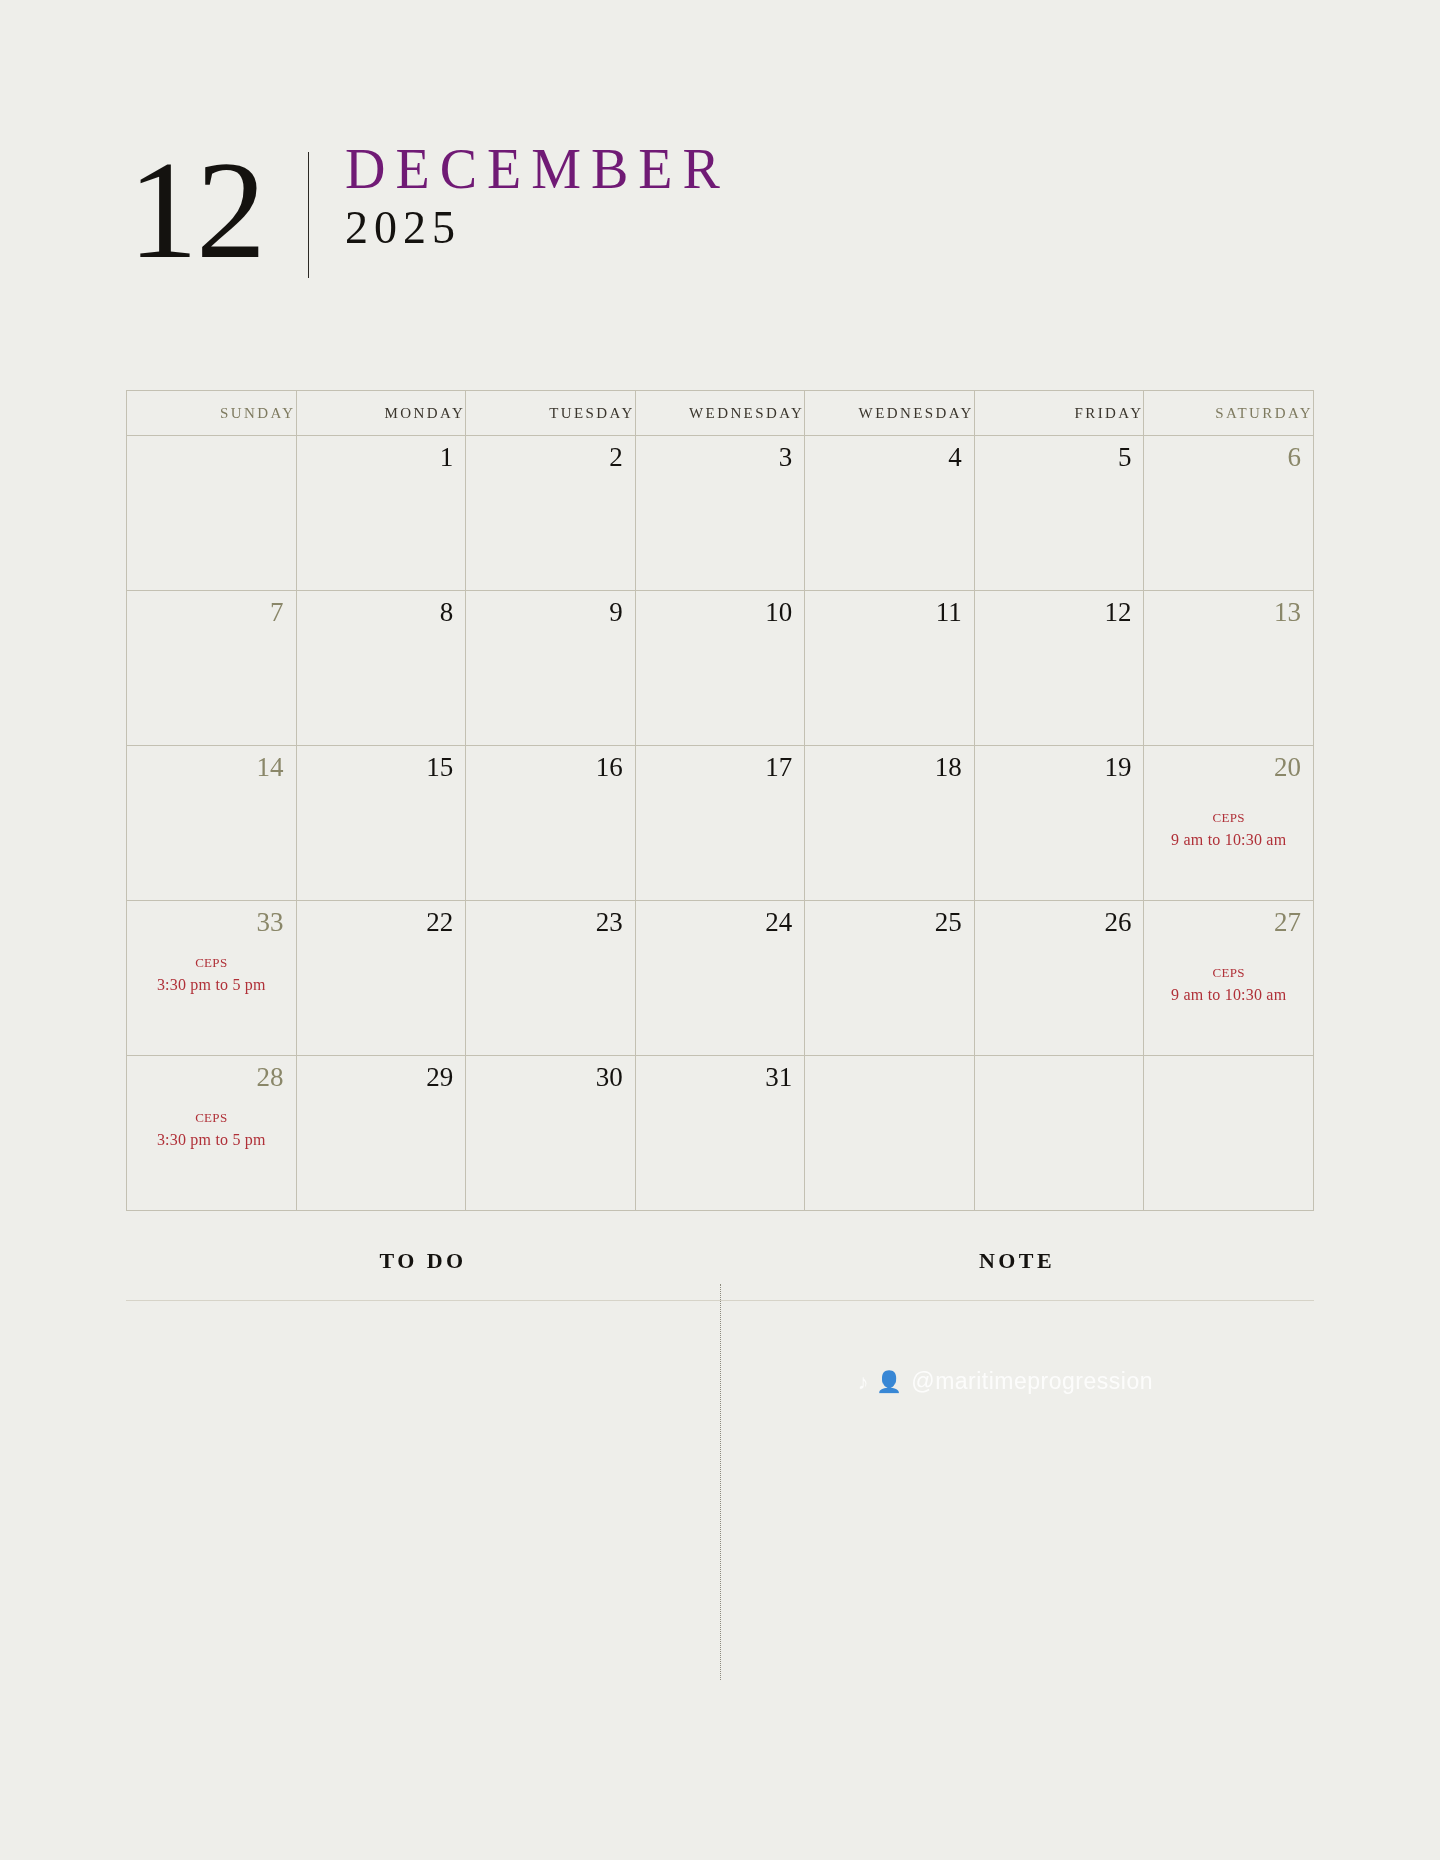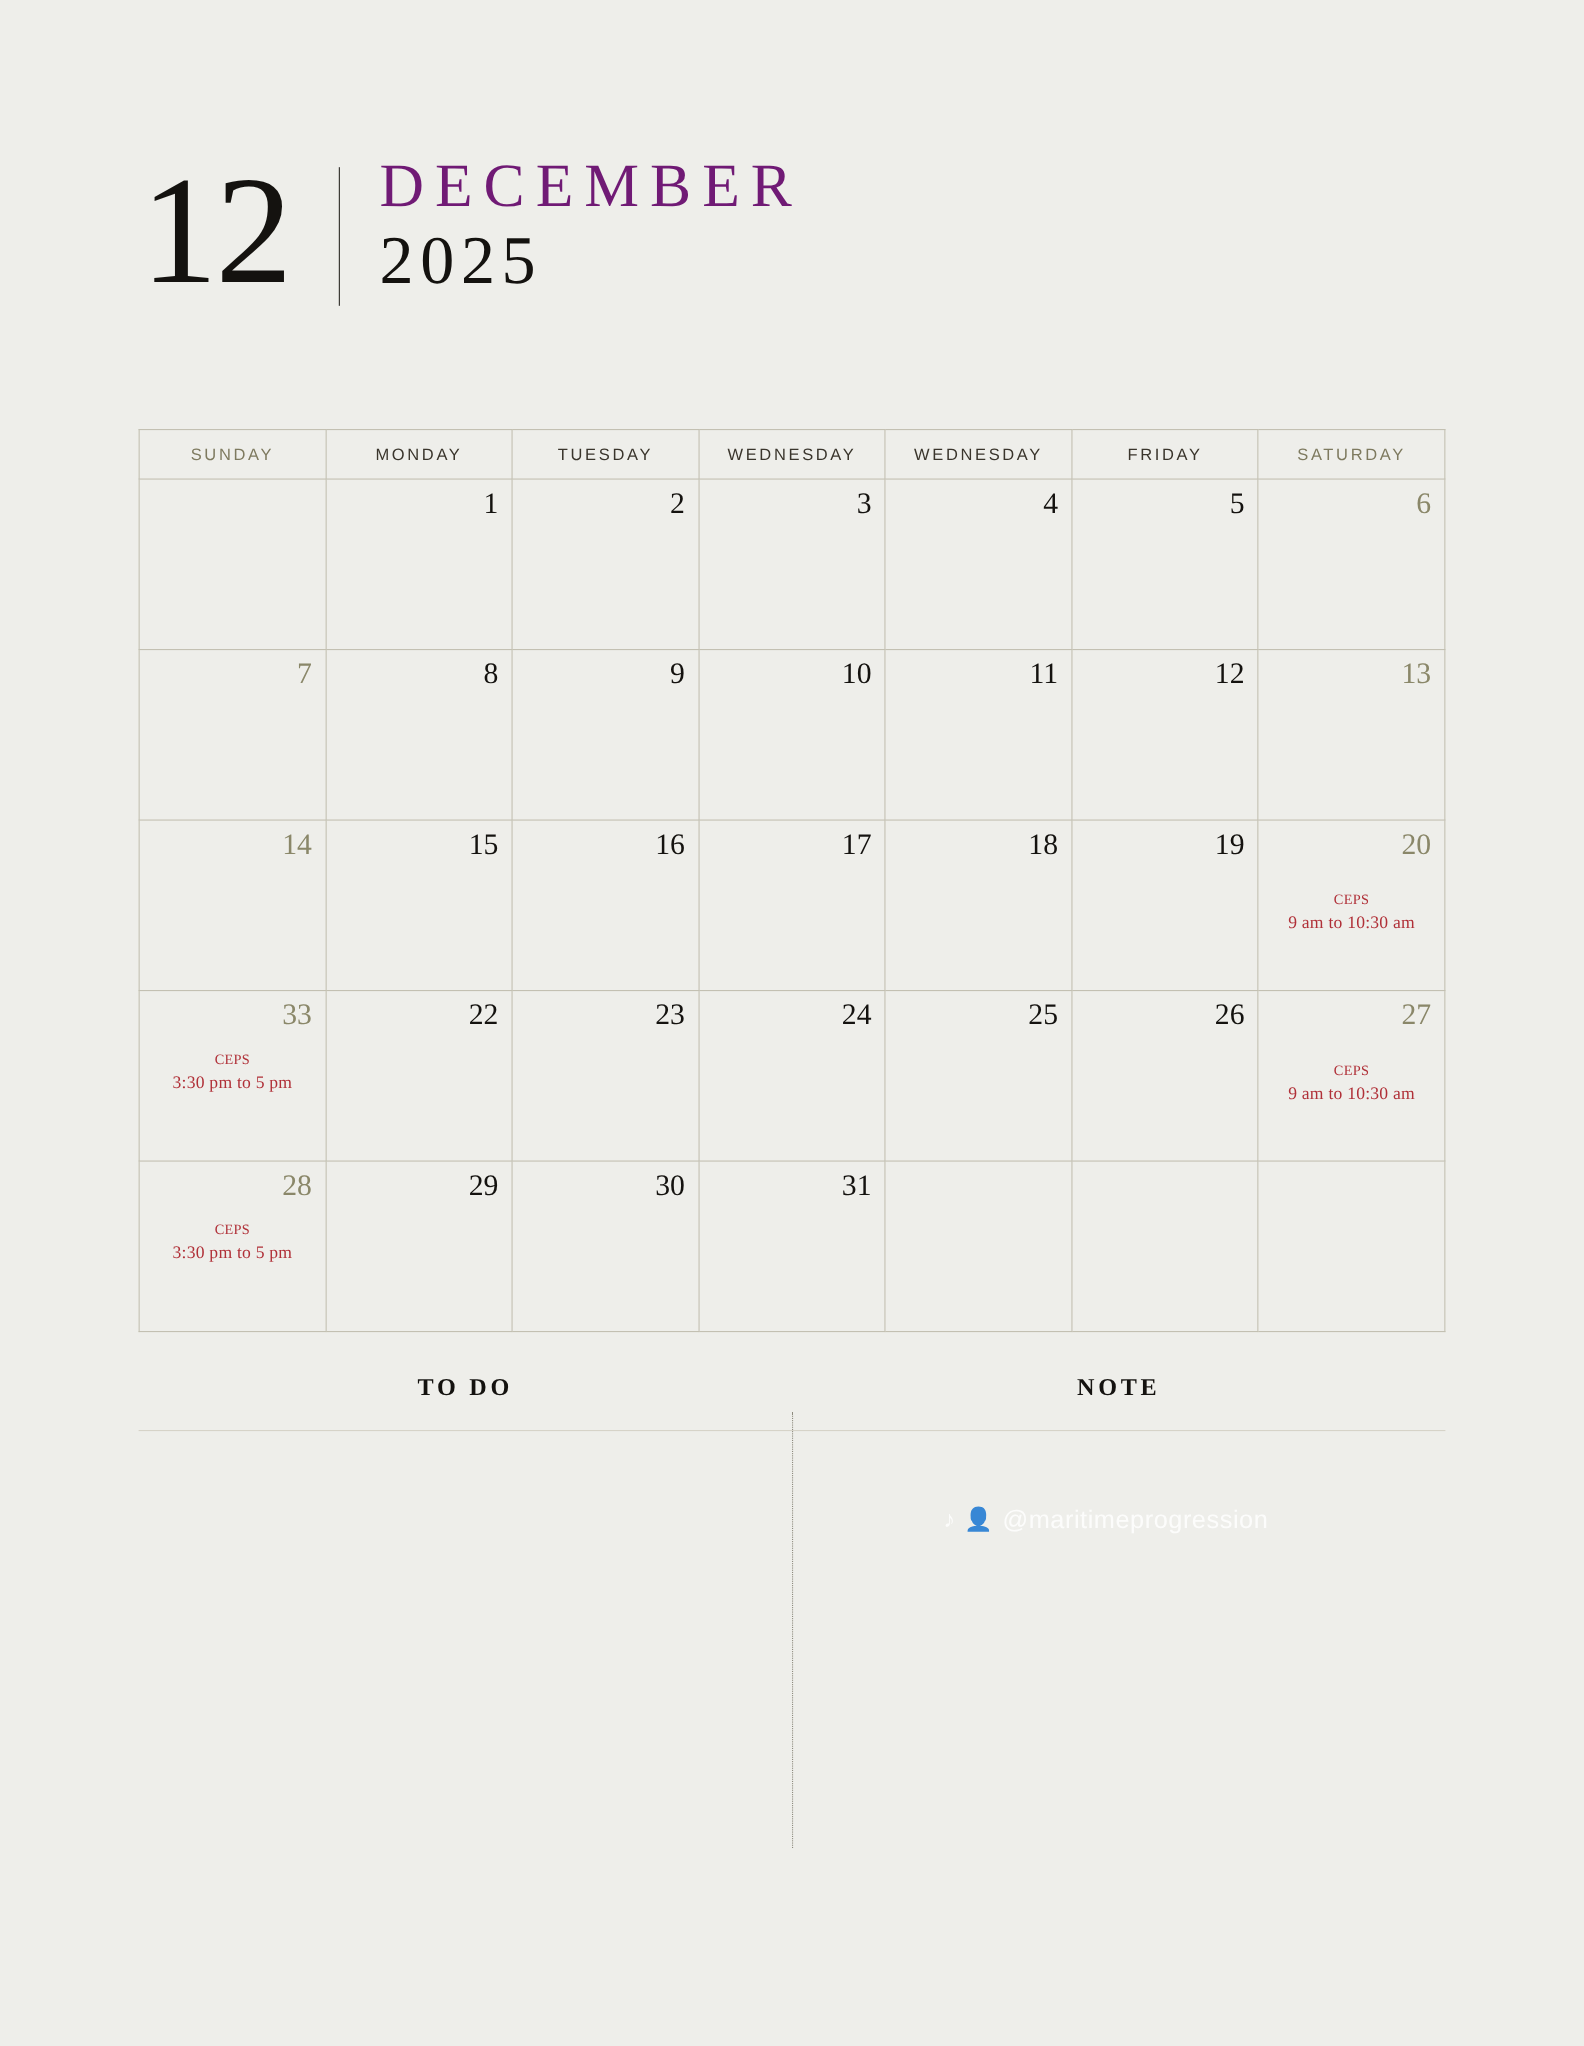--- a/index.html
+++ b/index.html
@@ -47,21 +47,21 @@
   .month-name {
     font-family: "Liberation Serif", serif;
     font-size: 56px;
     letter-spacing: 10px;
     color: #701a75;
     line-height: 1.05;
     font-weight: 400;
   }
   .year {
     font-family: "Liberation Serif", serif;
-    font-size: 62px;
+    font-size: 46px;
     letter-spacing: 6px;
     color: #14120f;
     line-height: 1.1;
     margin-top: 4px;
     font-weight: 400;
   }
 
   
   .calendar {
     position: absolute;
@@ -71,26 +71,26 @@
     border: 1px solid #b9b6a8;
     border-collapse: collapse;
     table-layout: fixed;
   }
   .calendar th, .calendar td {
     border: 1px solid #c3c0b2;
     padding: 0;
   }
   .calendar th {
     height: 44px;
-    font-family: Liberation Sans, sans-serif;
+    font-family: Liberation Serif, serif;
     font-size: 15px;
     letter-spacing: 2.4px;
     color: #3a352c;
     font-weight: 400;
-    text-align: center;
+    text-align: right;
     vertical-align: middle;
   }
   .calendar th.weekend {
     color: #7e7a5f;
   }
   .calendar td {
     height: 154px;
     vertical-align: top;
     position: relative;
   }

